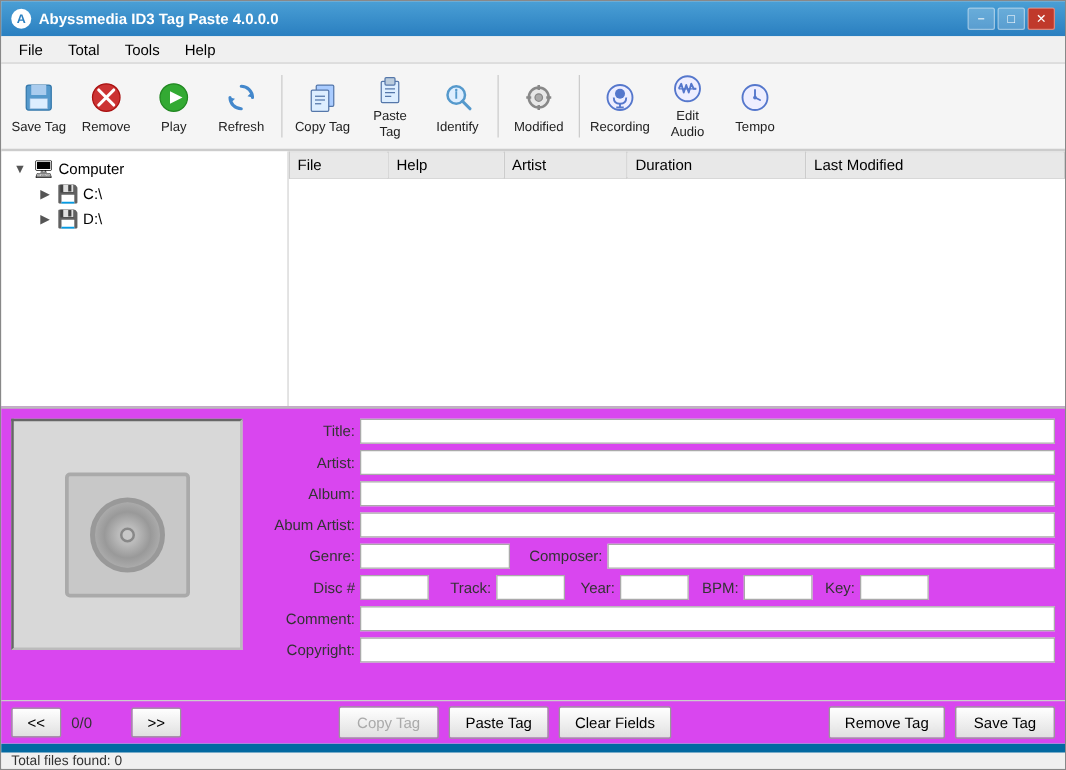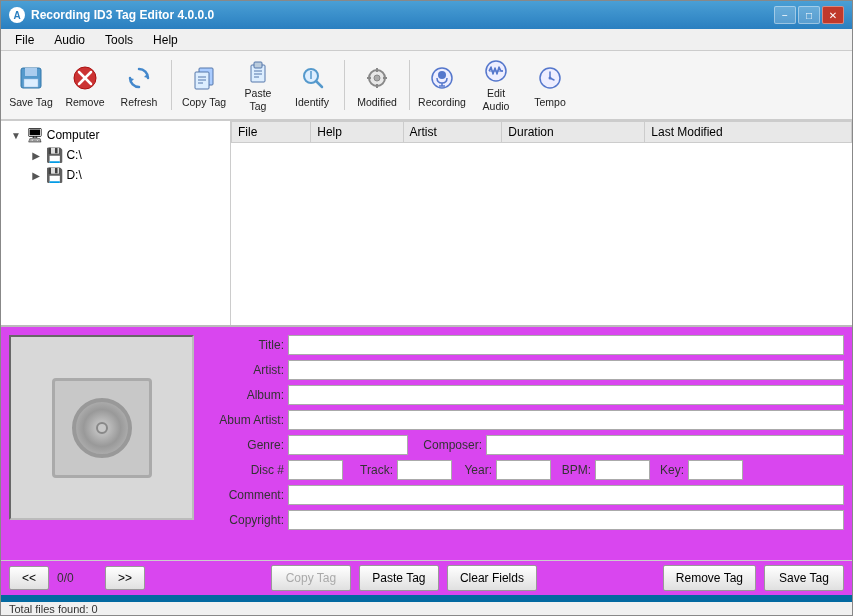--- a/index.html
+++ b/index.html
@@ -286,32 +286,32 @@
 </head>
 <body>
 
 <div class="window">
 
   <div class="title-bar">
     <div class="title-bar-left">
       <div class="title-bar-icon">
         <span>A</span>
       </div>
-      <span class="title-bar-text">Recording ID3 Tag Editor 4.0.0.0</span>
+      <span class="title-bar-text">Abyssmedia ID3 Tag Paste 4.0.0.0</span>
     </div>
     <div class="title-bar-controls">
       <button class="title-btn">−</button>
       <button class="title-btn">□</button>
       <button class="title-btn close">✕</button>
     </div>
   </div>
 
   <div class="menu-bar">
     <div class="menu-item">File</div>
-    <div class="menu-item">Audio</div>
+    <div class="menu-item">Total</div>
     <div class="menu-item">Tools</div>
     <div class="menu-item">Help</div>
   </div>
 
   <div class="toolbar">
 
     <button class="tool-btn">
       <div class="tool-icon">
         <svg class="svg-icon" viewBox="0 0 28 28" fill="none">
           <rect x="4" y="4" width="20" height="20" rx="2" fill="#5599cc" stroke="#3377aa" stroke-width="1"></rect>
@@ -326,20 +326,29 @@
       <div class="tool-icon">
         <svg class="svg-icon" viewBox="0 0 28 28" fill="none">
           <circle cx="14" cy="14" r="11" fill="#cc3333" stroke="#aa1111" stroke-width="1"></circle>
           <line x1="8" y1="8" x2="20" y2="20" stroke="white" stroke-width="2.5" stroke-linecap="round"></line>
           <line x1="20" y1="8" x2="8" y2="20" stroke="white" stroke-width="2.5" stroke-linecap="round"></line>
         </svg>
       </div>
       <span class="tool-label">Remove</span>
     </button>
 
+    <button class="tool-btn">
+      <div class="tool-icon">
+        <svg class="svg-icon" viewBox="0 0 28 28" fill="none">
+          <circle cx="14" cy="14" r="11" fill="#33aa33" stroke="#228822" stroke-width="1"></circle>
+          <polygon points="11,9 21,14 11,19" fill="white"></polygon>
+        </svg>
+      </div>
+      <span class="tool-label">Play</span>
+    </button>
 
     <button class="tool-btn">
       <div class="tool-icon">
         <svg class="svg-icon" viewBox="0 0 28 28" fill="none">
           <path d="M14 5 A9 9 0 0 1 23 14" stroke="#4488cc" stroke-width="2.5" fill="none" stroke-linecap="round"></path>
           <path d="M14 23 A9 9 0 0 1 5 14" stroke="#4488cc" stroke-width="2.5" fill="none" stroke-linecap="round"></path>
           <polygon points="22,10 23,14 19,13" fill="#4488cc"></polygon>
           <polygon points="6,18 5,14 9,15" fill="#4488cc"></polygon>
         </svg>
       </div>

